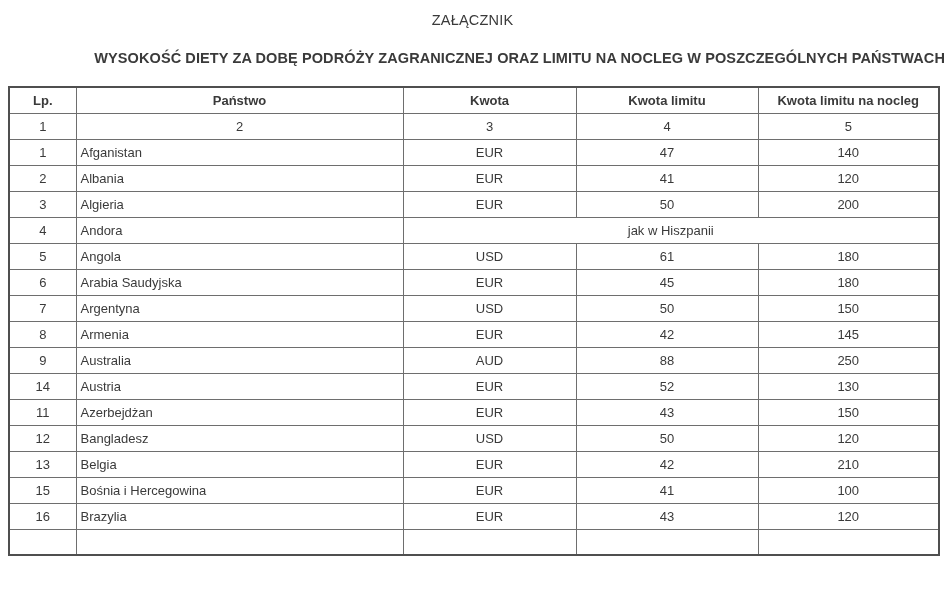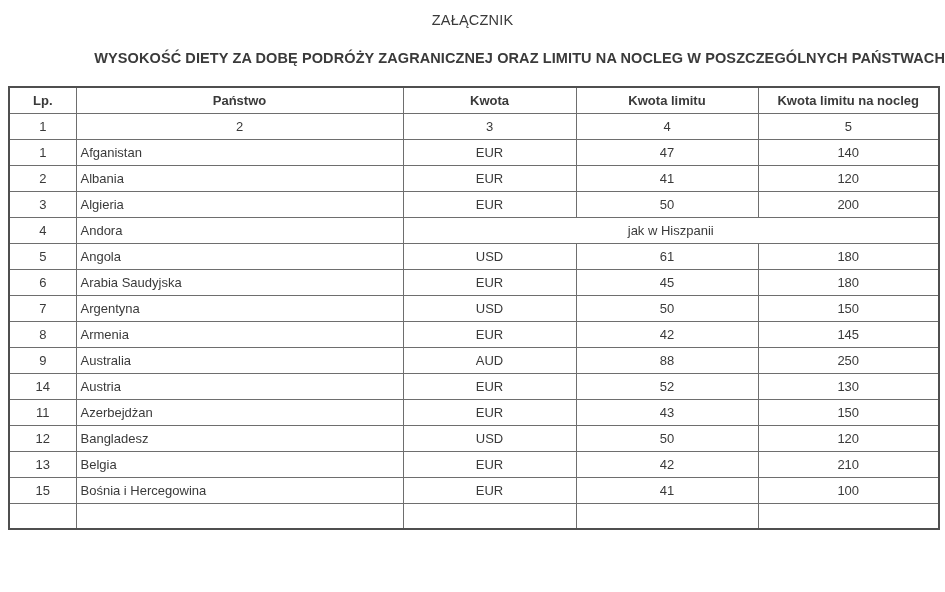--- a/index.html
+++ b/index.html
@@ -185,20 +185,28 @@
   </tr>
       <tr>
     <td>15</td>
     <td class="c-panstwo">Bośnia i Hercegowina</td>
     <td>EUR</td>
     <td>41</td>
     <td>100</td>
 
   </tr>
       <tr>
+    <td>16</td>
+    <td class="c-panstwo">Brazylia</td>
+    <td>EUR</td>
+    <td>43</td>
+    <td>120</td>
+
+  </tr>
+      <tr>
     <td></td>
     <td class="c-panstwo"></td>
     <td></td>
     <td></td>
     <td></td>
 
   </tr>
     </tbody>
 </table>
 

